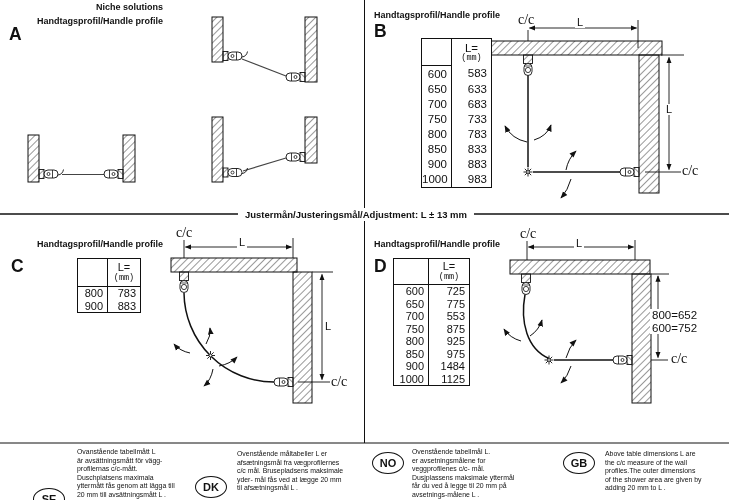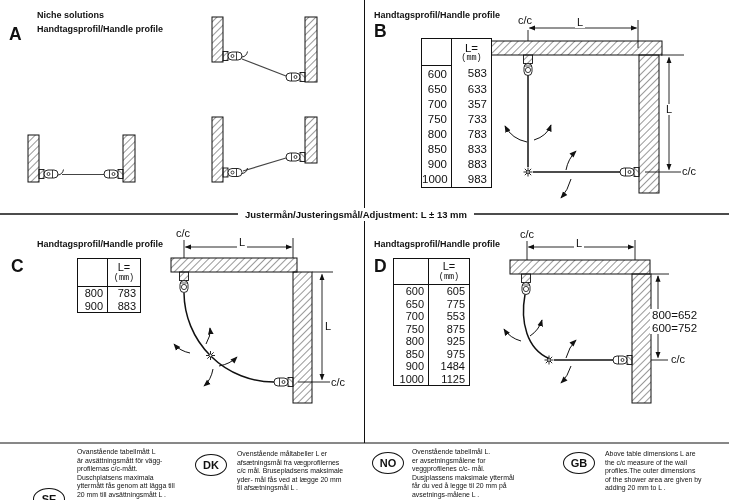--- a/index.html
+++ b/index.html
@@ -1,21 +1,21 @@
 <!DOCTYPE html>
 <html><head>
 <meta charset="utf-8">
 <style>
   html,body{margin:0;padding:0;background:#e8e8e8;}
   #page{position:relative;width:729px;height:500px;background:#fff;overflow:hidden;
         font-family:"Liberation Sans","DejaVu Sans",sans-serif;color:#111;}
   #page svg{position:absolute;left:0;top:0;}
   .q-title{position:absolute;font-weight:bold;font-size:9px;line-height:14px;white-space:nowrap;}
   .q-letter{position:absolute;font-weight:bold;font-size:17.5px;line-height:16px;}
-  .dim{position:absolute;font-size:11px;line-height:10px;background:#fff;padding:0 1px;white-space:nowrap;}
+  .dim{position:absolute;font-size:14px;line-height:10px;background:#fff;padding:0 1px;white-space:nowrap;font-family:Liberation Serif, serif;}
   .dim-l{position:absolute;font-size:11px;line-height:11px;background:#fff;padding:0 2px;}
   .divider-label{position:absolute;left:356px;top:207.5px;transform:translateX(-50%);
       font-weight:bold;font-size:9.5px;line-height:13px;background:#fff;padding:0 7px;white-space:nowrap;}
   .wall-note{position:absolute;left:650px;top:299px;font-size:11.5px;line-height:12.5px;
       background:#fff;padding:0 2px;white-space:nowrap;margin-top:10px;}
   
   .dim-table{position:absolute;border-collapse:collapse;background:#fff;table-layout:fixed;
       border:1.2px solid #111;color:#111;}
   .dim-table th,.dim-table td{font-weight:normal;text-align:right;vertical-align:middle;
       padding:0 4px 0 0;overflow:hidden;}
@@ -170,21 +170,21 @@
       <use href="#prof" transform="translate(632,360) scale(-1,1)"></use>
       <g stroke-width="1">
         <path d="M521,341 Q510,338 504,329" marker-end="url(#ah)"></path>
         <path d="M530,336 Q539,330 542,320" marker-end="url(#ah)"></path>
         <path d="M566,358 Q569,347 576,340" marker-end="url(#ah)"></path>
         <path d="M571,366 Q568,376 561,383" marker-end="url(#ah)"></path>
       </g>
     </g>
   </svg>
 
-  <div class="q-title" style="left:37px;top:8px;">
+  <div class="q-title" style="left:37px;top:0;text-align:right;">
     <span style="display:block">Niche solutions</span>
     <span style="display:block">Handtagsprofil/Handle profile</span>
   </div>
   <div class="q-letter" style="left:9px;top:26px;">A</div>
 
   <div class="q-title" style="left:374px;top:8px;">Handtagsprofil/Handle profile</div>
   <div class="q-letter" style="left:374px;top:23px;">B</div>
   <table id="table-b" class="dim-table">
     <colgroup>
         <col style="width:30px">
@@ -203,21 +203,21 @@
         <tr>
           <td>600</td>
           <td>583</td>
         </tr>
         <tr>
           <td>650</td>
           <td>633</td>
         </tr>
         <tr>
           <td>700</td>
-          <td>357</td>
+          <td>683</td>
         </tr>
         <tr>
           <td>750</td>
           <td>733</td>
         </tr>
         <tr>
           <td>800</td>
           <td>783</td>
         </tr>
         <tr>
@@ -285,21 +285,21 @@
         <th class="blank"></th>
         <th>
           <span>L=</span>
           <span class="mm">(mm)</span>
         </th>
       </tr>
     </thead>
     <tbody>
         <tr>
           <td>600</td>
-          <td>605</td>
+          <td>725</td>
         </tr>
         <tr>
           <td>650</td>
           <td>775</td>
         </tr>
         <tr>
           <td>700</td>
           <td>553</td>
         </tr>
         <tr>
@@ -334,21 +334,21 @@
 
   <div class="badge" style="left:33px;top:452px;margin-top:36px;">SE</div>
   <div class="note-text" style="left:77px;top:448px;width:122px;">
     <span>Ovanstående tabellmått L</span>
     <span>är avsättningsmått för vägg-</span>
     <span>profilernas c/c-mått.</span>
     <span>Duschplatsens maximala</span>
     <span>yttermått fås genom att lägga till</span>
     <span>20 mm till avsättningsmått L .</span>
   </div>
-  <div class="badge" style="left:195px;top:454px;">DK</div>
+  <div class="badge" style="left:195px;top:476px;">DK</div>
   <div class="note-text" style="left:237px;top:450px;width:128px;">
     <span>Ovenstående måltabeller L er</span>
     <span>afsætningsmål fra vægprofilernes</span>
     <span>c/c mål. Brusepladsens maksimale</span>
     <span>yder- mål fås ved at lægge 20 mm</span>
     <span>til afsætningsmål L .</span>
   </div>
   <div class="badge" style="left:372px;top:452px;">NO</div>
   <div class="note-text" style="left:412px;top:448px;width:124px;">
     <span>Ovenstående tabellmål L.</span>

